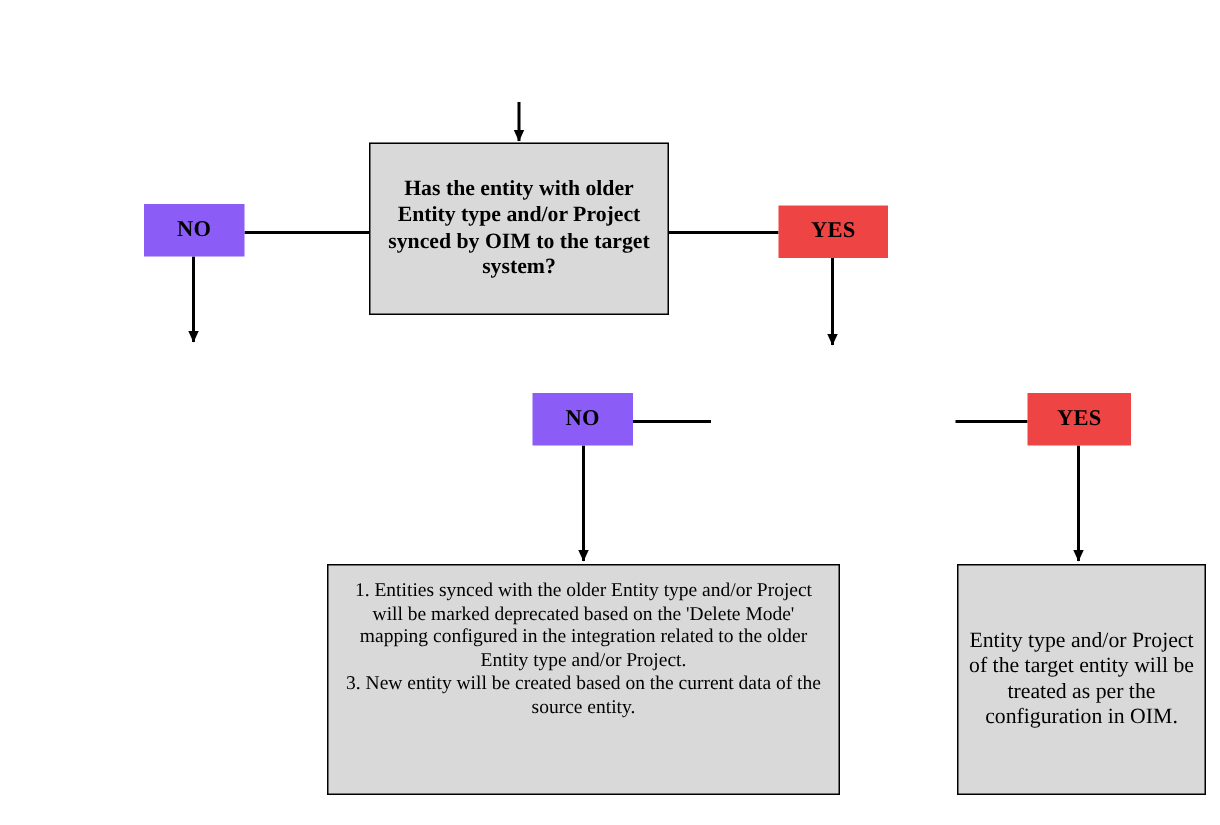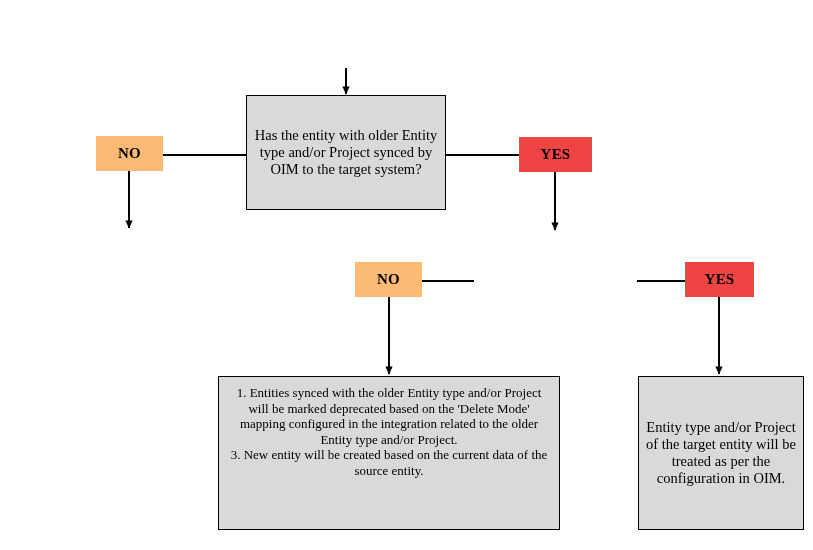--- a/index.html
+++ b/index.html
@@ -43,21 +43,21 @@
     font-size: 14.5px;
     padding: 2px 6px;
   }
   .node.label-box {
     font-weight: bold;
     font-size: 15px;
     letter-spacing: 0.2px;
     border: none;
   }
   .node.label-no {
-    background: #fdba74;
+    background: #8b5cf6;
   }
   .node.label-yes {
     background: #ef4444;
   }
   .node-text {
     display: block;
     white-space: pre-line;
   }
   .node.big-list {
     font-size: 13px;
@@ -89,21 +89,21 @@
     <line x1="474" y1="281" x2="422" y2="281" stroke="#000000" stroke-width="2"></line>
 
     <line x1="637" y1="281" x2="685" y2="281" stroke="#000000" stroke-width="2"></line>
 
     <line x1="389" y1="297" x2="389" y2="374" stroke="#000000" stroke-width="2" marker-end="url(#arrowhead)"></line>
 
     <line x1="719" y1="297" x2="719" y2="374" stroke="#000000" stroke-width="2" marker-end="url(#arrowhead)"></line>
   </svg>
 
 
-  <div class="node process" style="left:246px; top:95px; width:200px; height:115px;">
+  <div class="node process" style="left:246px; top:95px; width:200px; height:115px;font-weight:bold;">
     <span class="node-text">Has the entity with older Entity type and/or Project synced  by OIM to the target system?</span>
   </div>
 
   <div class="node label-box label-no" style="left:96px; top:136px; width:67px; height:35px;">
     <span class="node-text">NO</span>
   </div>
 
   <div class="node label-box label-yes" style="left:519px; top:137px; width:73px; height:35px;">
     <span class="node-text">YES</span>
   </div>

